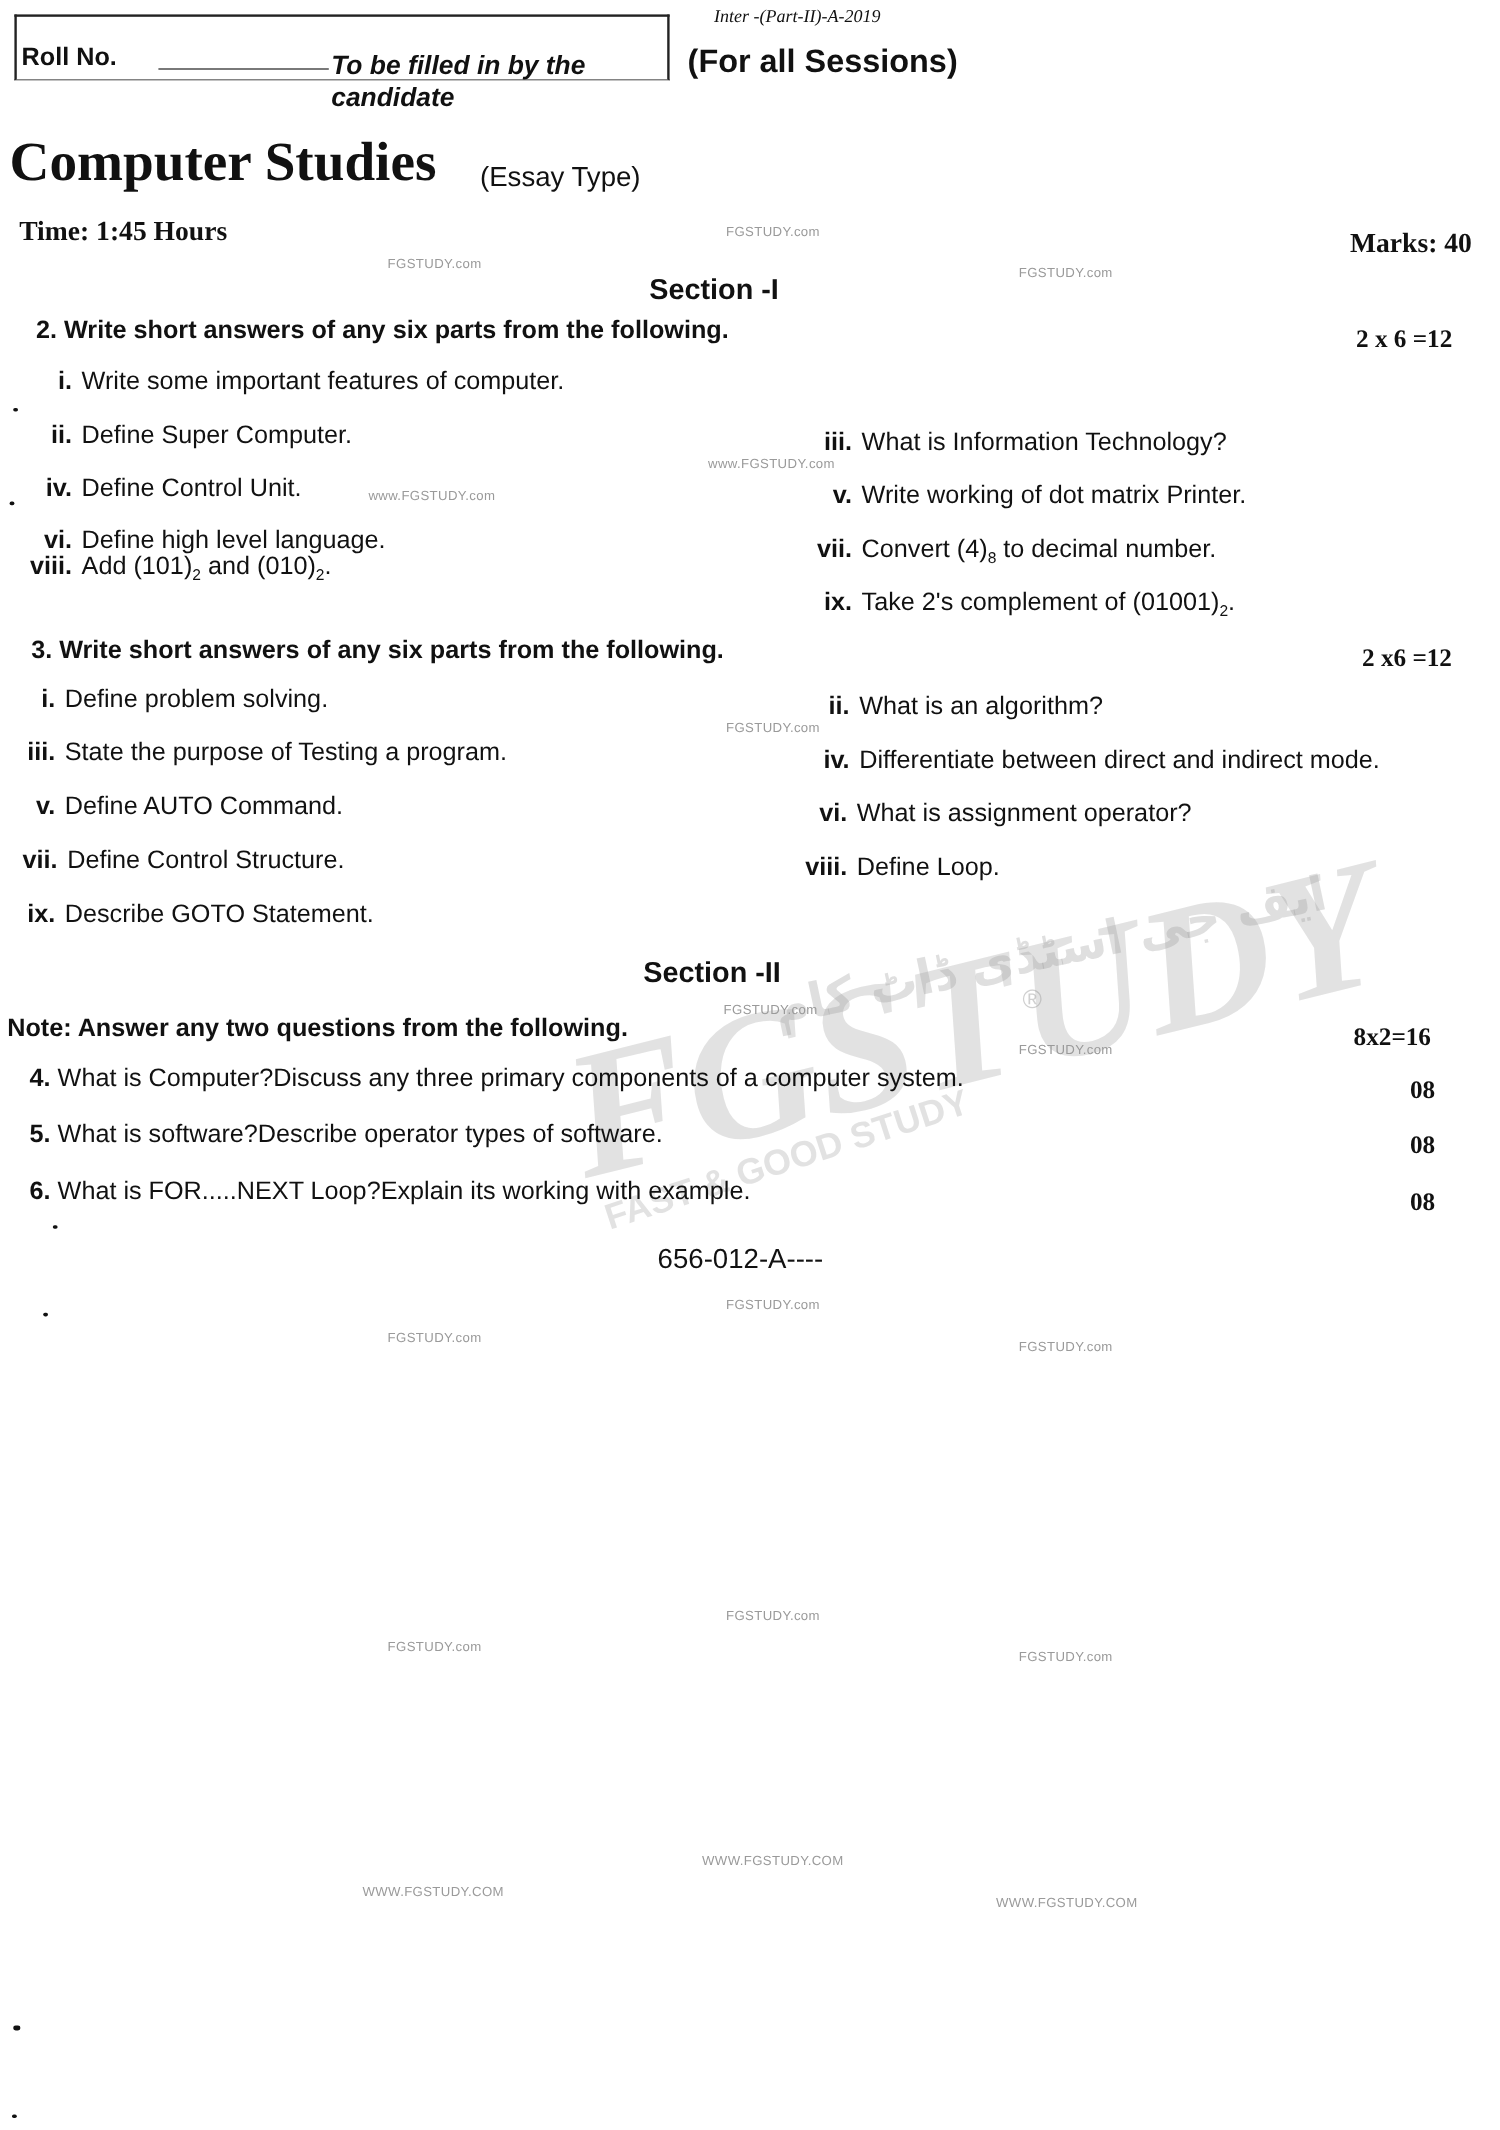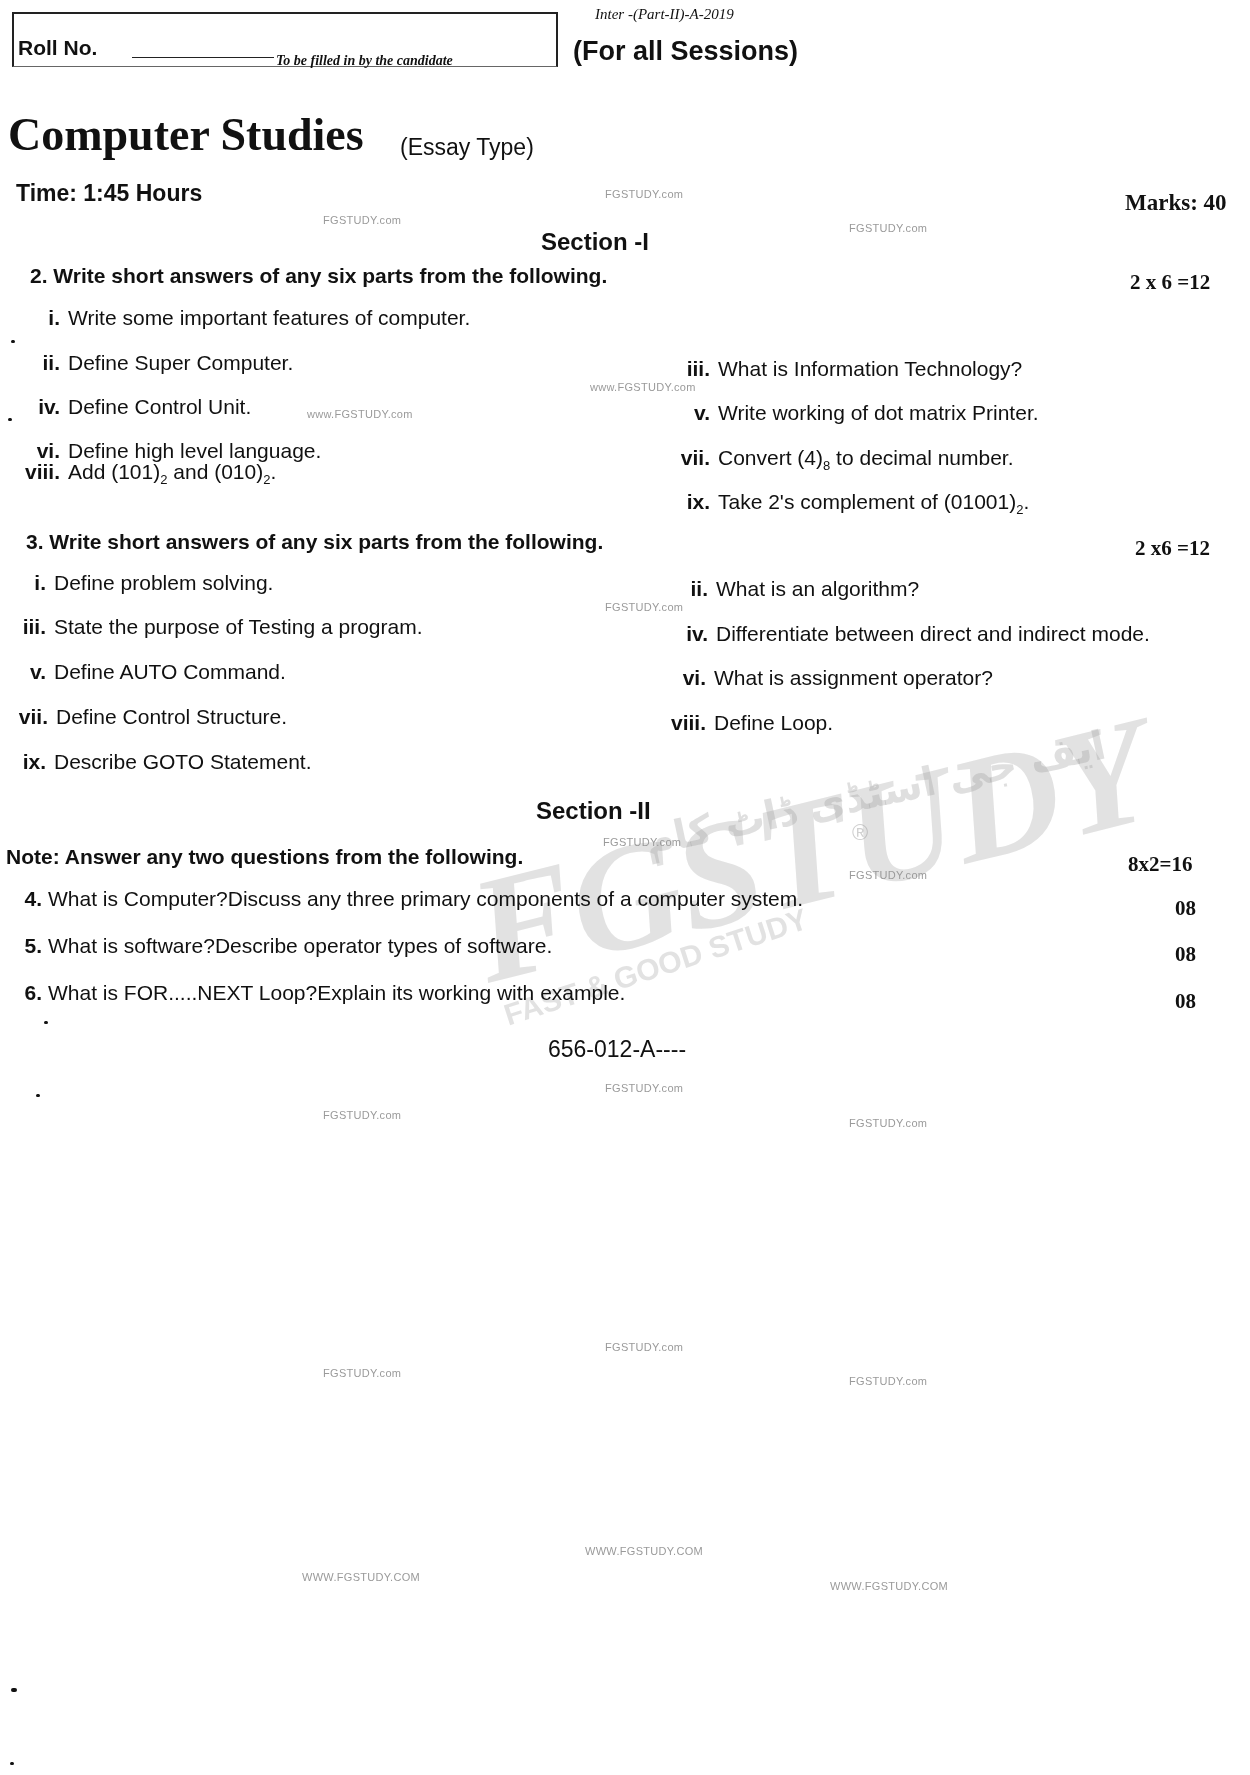--- a/index.html
+++ b/index.html
@@ -5,26 +5,26 @@
     html, body { margin: 0; padding: 0; background: #ffffff; }
     body { width: 1250px; height: 1775px; position: relative; overflow: hidden; color: #111; }
     .abs { position: absolute; white-space: nowrap; }
     .rollbox {
       position: absolute; left: 12px; top: 12px; width: 542px; height: 52px;
       border-top: 2px solid #222; border-left: 2px solid #222; border-right: 2px solid #222;
       border-bottom: 1px solid #666;
     }
     .roll-label { position: absolute; left: 4px; top: 22px; font-size: 21px; font-weight: 600; font-family: "Liberation Sans", sans-serif; }
     .roll-line { position: absolute; left: 118px; top: 43px; width: 142px; border-bottom: 1.5px solid #222; }
-    .roll-note { position: absolute; left: 262px; top: 39px; font-size: 14px; font-style: italic; font-weight: 600; font-family: Liberation Serif, serif; }
+    .roll-note { position: absolute; left: 262px; top: 28px; font-size: 22px; font-style: italic; font-weight: 600; font-family: Liberation Sans, sans-serif; }
     .exam-code { left: 595px; top: 6px; font-size: 15px; font-style: italic; font-family: "Liberation Serif", serif; }
     .sessions { left: 573px; top: 36px; font-size: 27px; font-weight: 700; font-family: "Liberation Sans", sans-serif; }
     .title { left: 8px; top: 108px; font-size: 46px; font-weight: 700; font-family: "Liberation Serif", serif; }
     .subtitle { left: 400px; top: 134px; font-size: 23px; font-family: "Liberation Sans", sans-serif; }
-    .time { left: 16px; top: 180px; font-size: 23px; font-weight: 700; font-family: Liberation Sans, sans-serif; }
+    .time { left: 16px; top: 180px; font-size: 23px; font-weight: 700; font-family: Liberation Serif, serif; }
     .marks { left: 1125px; top: 190px; font-size: 23px; font-weight: 700; font-family: "Liberation Serif", serif; }
     .section-head { font-size: 24px; font-weight: 700; font-family: "Liberation Sans", sans-serif; }
     .q-head { font-size: 21px; font-weight: 700; font-family: "Liberation Sans", sans-serif; }
     .q-marks { font-size: 21px; font-weight: 700; font-family: Liberation Serif, serif; }
     .item { font-size: 21px; font-family: "Liberation Sans", sans-serif; }
     .item .num { font-weight: 700; display: inline-block; text-align: right; margin-right: 8px; }
     .wm { font-size: 11px; color: #9a9a9a; font-family: "Liberation Sans", sans-serif; letter-spacing: 0.3px; }
     .wm-big {
       font-size: 150px; font-weight: 700; font-style: italic; color: rgba(150,150,150,0.28);
       font-family: "Liberation Serif", serif; transform: rotate(-14deg); transform-origin: left top;

